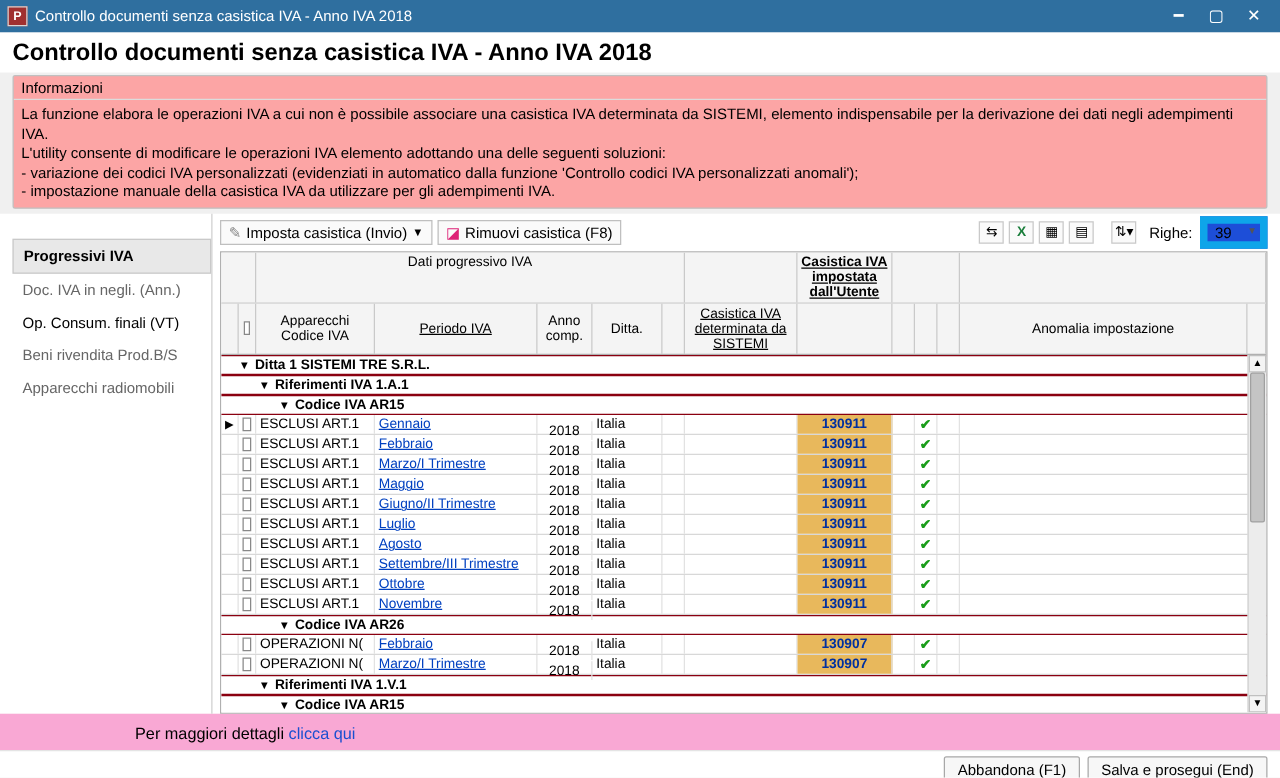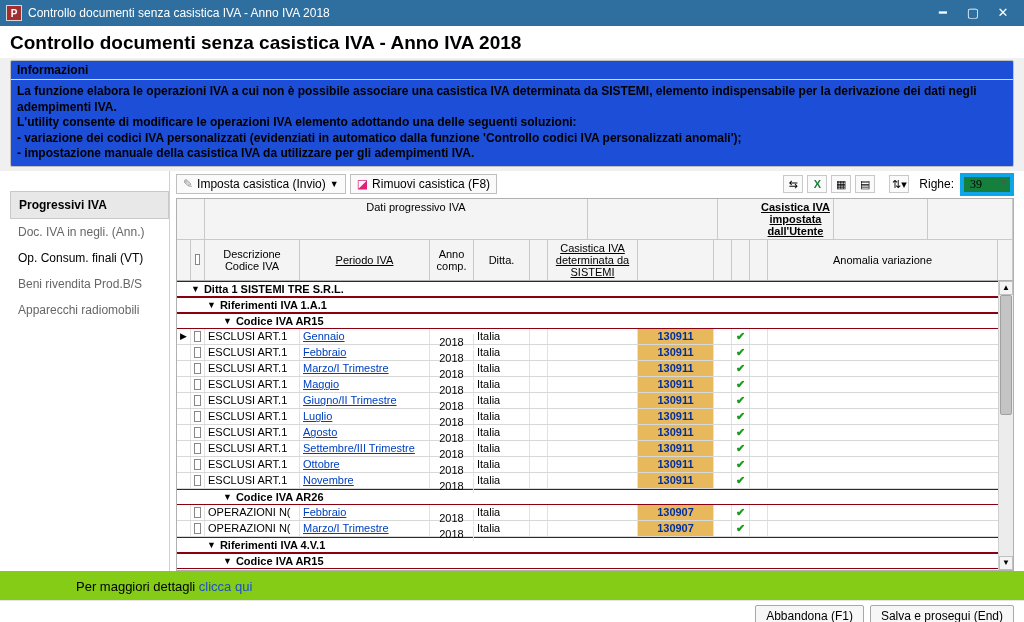--- a/index.html
+++ b/index.html
@@ -6,40 +6,40 @@
 body { background: #f0f0f0; width: 1024px; height: 622px; overflow: hidden; }
 
 .titlebar { background: #2f6f9f; color: #fff; height: 26px; display: flex; align-items: center; padding: 0 6px; font-size: 12px; }
 .titlebar .icon-app { width: 16px; height: 16px; background: #a03030; border: 1px solid #d7d7d7; margin-right: 6px; display: inline-flex; align-items: center; justify-content: center; font-size: 10px; color:#fff; font-weight:bold; }
 .titlebar .spacer { flex: 1; }
 .titlebar .winbtn { width: 30px; height: 20px; text-align: center; line-height: 20px; cursor: pointer; font-size: 13px; }
 
 .header { padding: 6px 10px 4px; background: #fff; }
 .header h1 { font-size: 19px; font-weight: bold; }
 
-.infobox { margin: 2px 10px 4px; border: 1px solid #c0c0c0; background: #1d4ed8; border-radius: 2px; font-weight: bold; }
+.infobox { margin: 2px 10px 4px; border: 1px solid #c0c0c0; background: #fca5a5; border-radius: 2px; }
 .infobox .info-title { font-size: 12px; padding: 2px 6px; border-bottom: 1px solid #dcdcdc; }
 .infobox .info-body { font-size: 12px; padding: 4px 6px; line-height: 1.3; }
 
 .workarea { display: flex; padding: 0 10px; height: 400px; background: #fff; }
 .sidebar { width: 160px; border-right: 1px solid #d0d0d0; padding-top: 20px; }
 .sidebar .nav-item { font-size: 12px; padding: 6px 8px; color: #666; cursor: pointer; white-space: nowrap; overflow: hidden; text-overflow: ellipsis; }
 .sidebar .nav-item.active { background: #e8e8e8; color: #000; font-weight: bold; border: 1px solid #c9c9c9; }
 .sidebar .nav-item.dark { color:#000; }
 
 .main { flex: 1; display: flex; flex-direction: column; padding-left: 6px; min-width:0; }
 .toolbar { display: flex; align-items: center; gap: 4px; padding: 2px 0; font-size: 12px; }
 .tbtn { border: 1px solid #bfbfbf; background: #fafafa; padding: 2px 6px; cursor: pointer; display: inline-flex; align-items: center; gap: 4px; }
 .tbtn .pencil { color: #888; }
 .tbtn .eraser { color: #d27; }
 .tbtn .caret { font-size: 9px; }
 .toolbar .tspacer { flex: 1; }
 .toolbar .ticon { width: 20px; height: 18px; border: 1px solid #c9c9c9; display: inline-flex; align-items: center; justify-content: center; cursor: pointer; font-size: 11px; background:#fafafa; }
 .toolbar .righe-label { margin: 0 2px 0 6px; }
-.toolbar .righe-val { border: 4px solid #0ea5e9; padding: 0 16px 0 6px; background: #15803d; min-width: 54px; position:relative;font-family:Liberation Serif, serif; }
+.toolbar .righe-val { border: 6px solid #0ea5e9; padding: 0 16px 0 6px; background: #1d4ed8; min-width: 54px; position:relative; }
 .toolbar .righe-val:after { content: "▾"; position:absolute; right:4px; font-size:9px; color:#555; }
 
 .grid { flex: 1; border: 1px solid #b0b0b0; overflow: hidden; display: flex; flex-direction: column; }
 .grid-head { display: flex; font-size: 11px; background: #f4f4f4; border-bottom: 1px solid #b0b0b0; }
 .grid-head .ghcell { border-right: 1px solid #c9c9c9; padding: 2px 4px; display: flex; align-items: center; justify-content: center; text-align: center; }
 .grid-head .underline { text-decoration: underline; }
 .grid-body { flex:1; overflow-y: hidden; position: relative; }
 .grid-body .scrollbar { position:absolute; right:0; top:0; bottom:0; width:15px; background:#ececec; border-left:1px solid #d0d0d0; }
 .grid-body .scrollbar .thumb { position:absolute; left:1px; right:1px; top:14px; height:120px; background:#c4c4c4; border:1px solid #a0a0a0; border-radius:2px;}
 .grid-body .scrollbar .arr { position:absolute; left:0; right:0; height:14px; background:#f4f4f4; border:1px solid #c0c0c0; text-align:center; font-size:8px; line-height:12px;}
@@ -58,24 +58,24 @@
 .c-g1{width:18px;}
 .c-cas{width:90px;}
 .c-imp{width:76px; background:#e8b85c; color:#0030a0; font-weight:bold; justify-content:center;}
 .c-s1{width:18px;}
 .c-s2{width:18px; color:#1a9d1a; font-weight:bold; justify-content:center;}
 .c-s3{width:18px;}
 .c-anom{flex:1;}
 .chkbox { width:11px; height:11px; border:1px solid #888; background:#fff; display:inline-block; }
 .row-arrow { font-size:9px; }
 
-.double-head-top { display:flex; font-size:11px; background:#f4f4f4; border-bottom:1px solid #c9c9c9;gap:40px; }
+.double-head-top { display:flex; font-size:11px; background:#f4f4f4; border-bottom:1px solid #c9c9c9; }
 .double-head-top .seg { border-right:1px solid #c9c9c9; text-align:center; padding:2px 0; }
 
-.footer-link { padding: 8px 10px 6px 76px; font-size: 13px; background:#84cc16; }
+.footer-link { padding: 8px 10px 6px 108px; font-size: 13px; background:#f9a8d4; }
 .footer-link a { color: #1a4fd0; text-decoration: none; cursor:pointer; }
 
 .bottom-buttons { display: flex; justify-content: flex-end; padding: 4px 10px; gap: 6px; background:#fff; border-top:1px solid #e4e4e4; }
 .btn { border: 1px solid #a8a8a8; background: #f7f7f7; padding: 3px 10px; font-size: 12px; cursor: pointer; border-radius: 2px; }
 
 </style>
 </head>
 <body>
 
 <div class="titlebar">
@@ -139,31 +139,31 @@
         <div class="seg" style="width:90px"></div>
         <div class="seg underline" style="width:76px; font-weight:bold"><span style="text-decoration:underline;">Casistica IVA impostata dall'Utente</span></div>
         <div class="seg" style="width:54px"></div>
         <div class="seg" style="flex:1"></div>
       </div>
       <div class="grid-head">
         <div class="ghcell" style="width:14px"></div>
         <div class="ghcell" style="width:14px">
             <span class="chkbox"></span>
           </div>
-        <div class="ghcell" style="width:95px">Descrizione Codice IVA</div>
+        <div class="ghcell" style="width:95px">Apparecchi Codice IVA</div>
         <div class="ghcell underline" style="width:130px">Periodo IVA</div>
         <div class="ghcell" style="width:44px">Anno comp.</div>
         <div class="ghcell" style="width:56px">Ditta.</div>
         <div class="ghcell" style="width:18px"></div>
         <div class="ghcell underline" style="width:90px">Casistica IVA determinata da SISTEMI</div>
         <div class="ghcell" style="width:76px"></div>
         <div class="ghcell" style="width:18px"></div>
         <div class="ghcell" style="width:18px"></div>
         <div class="ghcell" style="width:18px"></div>
-        <div class="ghcell" style="flex:1">Anomalia variazione</div>
+        <div class="ghcell" style="flex:1">Anomalia impostazione</div>
         <div class="ghcell" style="width:15px"></div>
       </div>
 
       <div class="grid-body" id="gridBody">
         <div class="grow group">
             <span style="width:10px"></span>
             <span class="tri">▼</span>
             <span>Ditta 1 SISTEMI TRE S.R.L.</span>
           </div>
           <div class="grow group">
@@ -383,21 +383,21 @@
     <div class="c c-cas"></div>
     <div class="c c-imp">130907</div>
     <div class="c c-s1"></div>
     <div class="c c-s2">✔</div>
     <div class="c c-s3"></div>
     <div class="c c-anom"></div>
           </div>
           <div class="grow group">
             <span style="width:26px"></span>
             <span class="tri">▼</span>
-            <span>Riferimenti IVA 4.V.1</span>
+            <span>Riferimenti IVA 1.V.1</span>
           </div>
           <div class="grow group">
             <span style="width:42px"></span>
             <span class="tri">▼</span>
             <span>Codice IVA AR15</span>
           </div>
           <div class="scrollbar">
           <div class="arr up">▲</div>
           <div class="thumb"></div>
           <div class="arr dn">▼</div>

